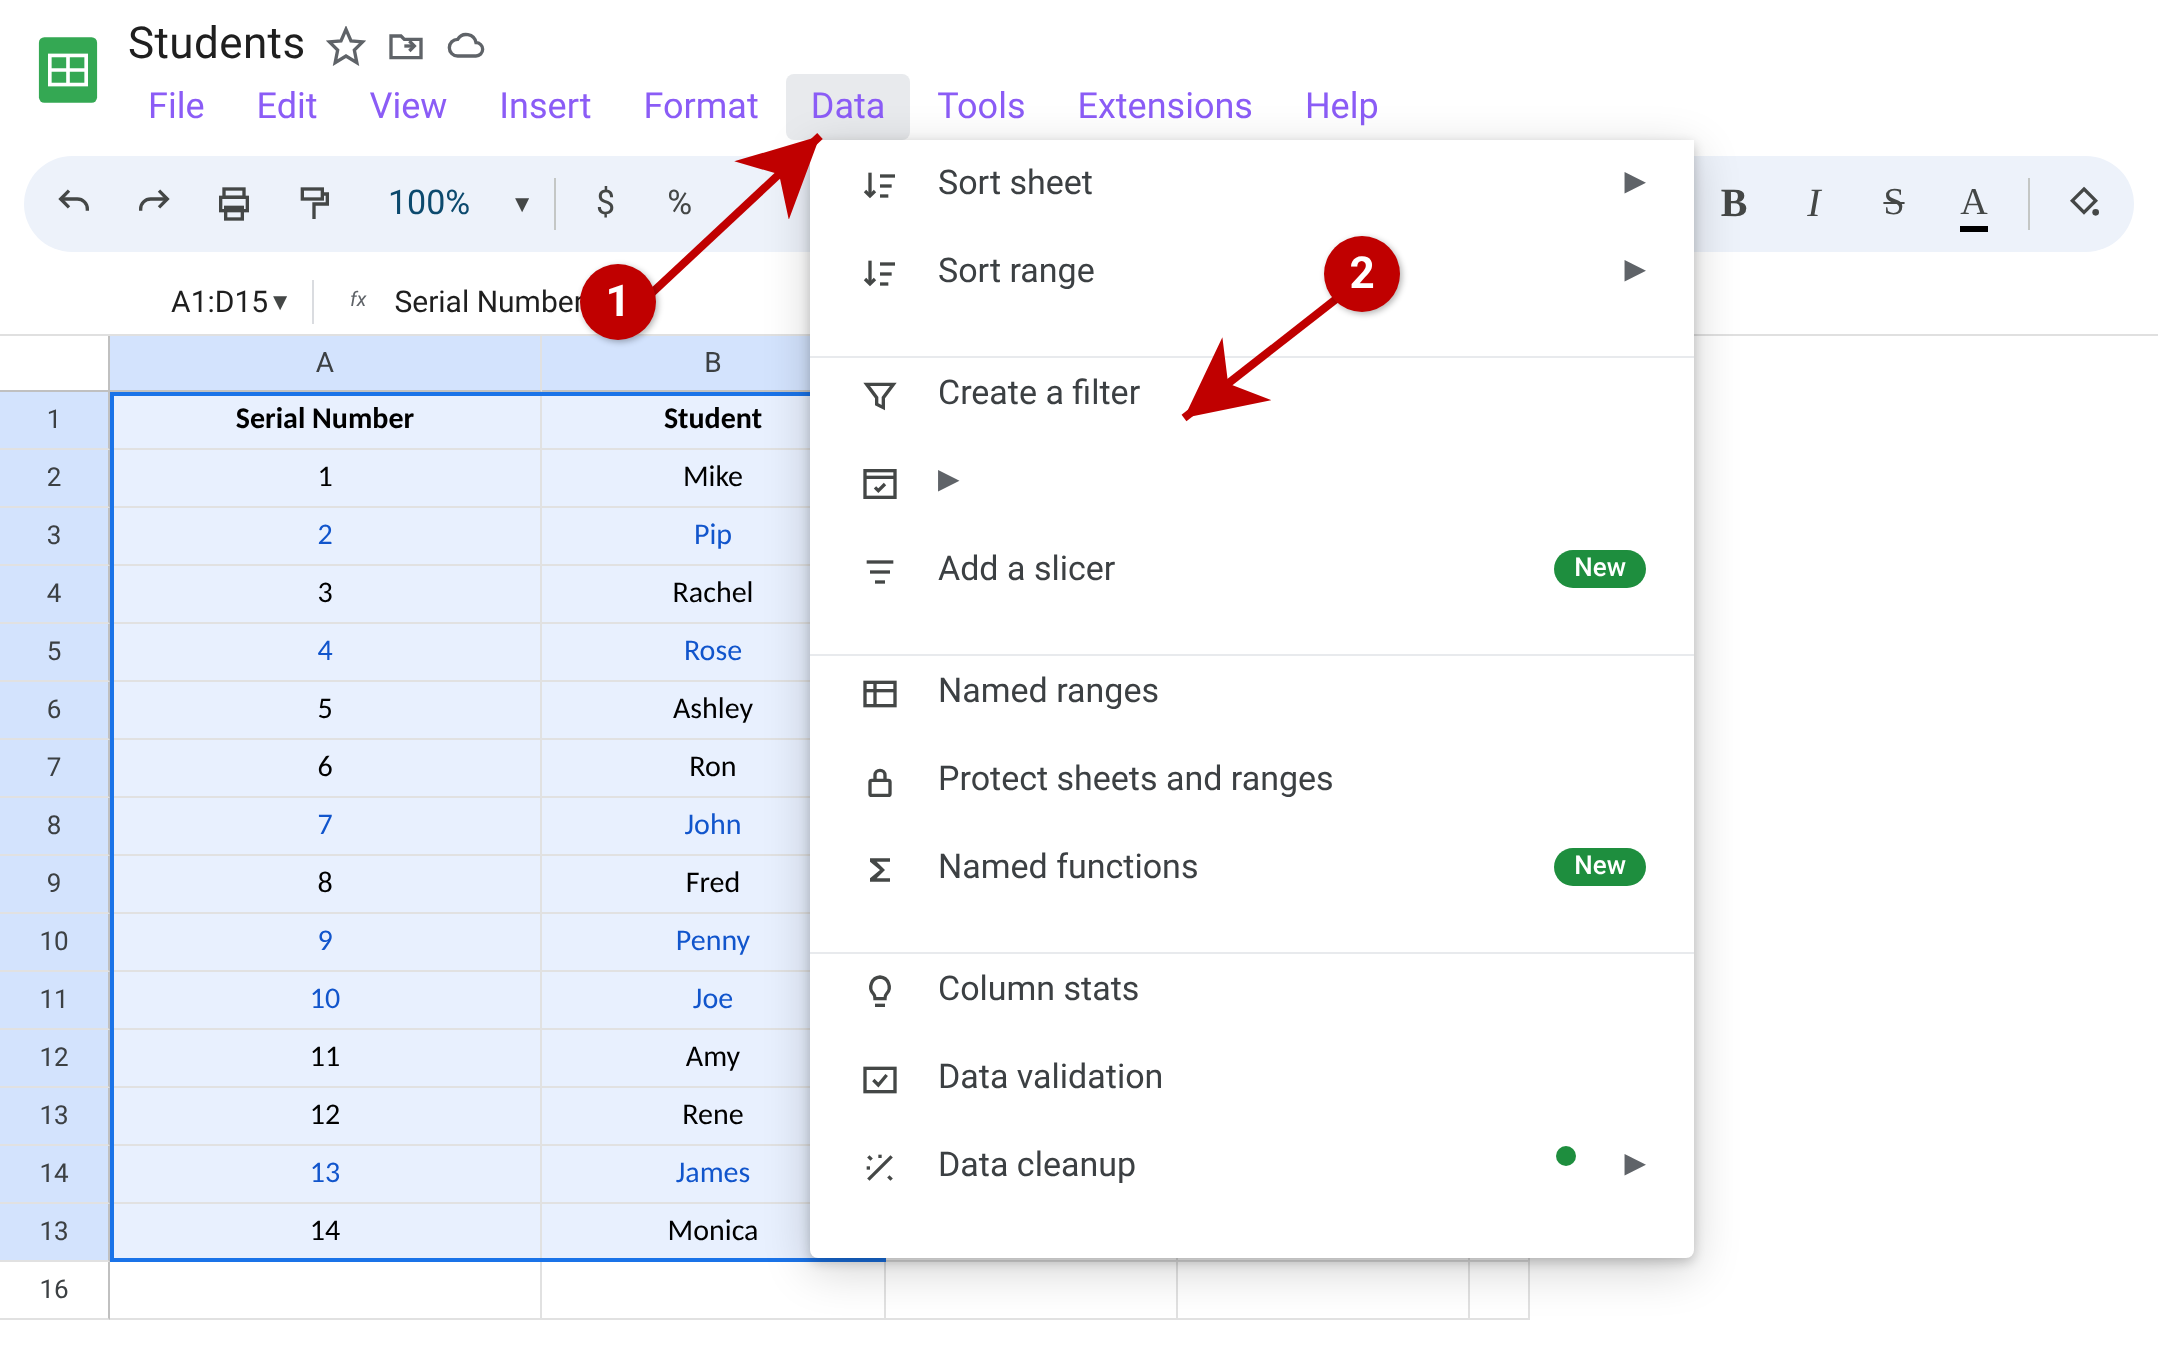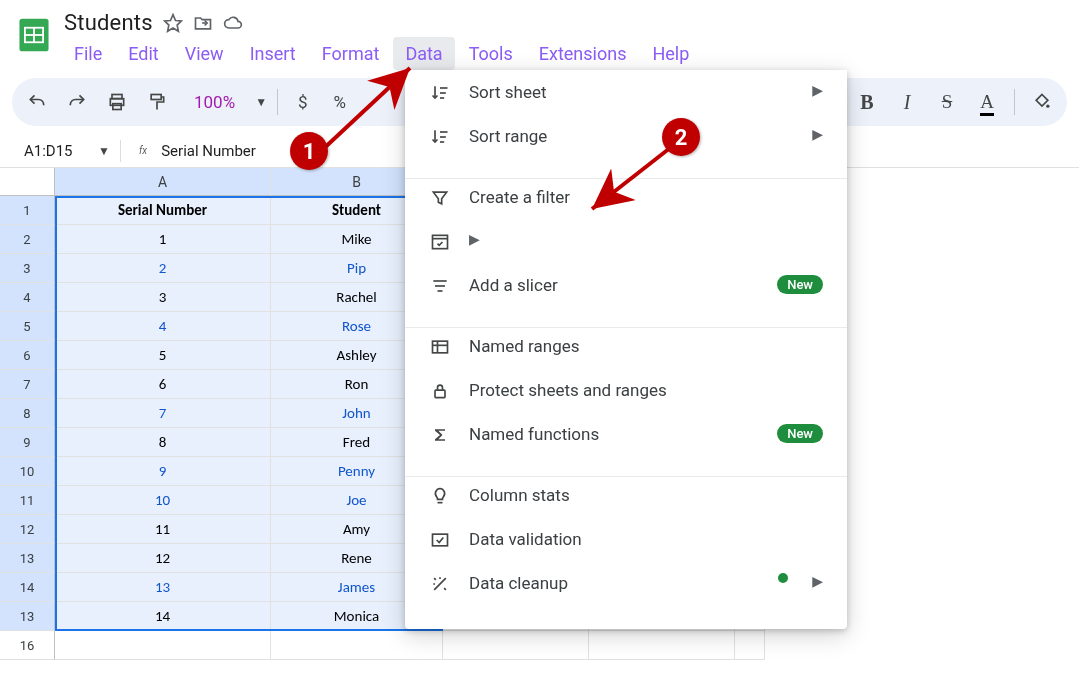--- a/index.html
+++ b/index.html
@@ -48,30 +48,30 @@
     height: 48px;
   }
   .tbtn {
     width: 34px; height: 34px; border-radius: 6px;
     display: flex; align-items: center; justify-content: center;
     color: #444746; font-size: 20px;
   }
   .tbtn.text { width: auto; padding: 0 10px; font-size: 17px; }
   .tbtn svg { width: 20px; height: 20px; }
   .sep { width: 1px; height: 26px; background: #c4c7c5; margin: 0 4px; }
-  .zoom { font-size: 17px; color: #a21caf; padding: 0 4px; }
+  .zoom { font-size: 17px; color: #0c4a6e; padding: 0 4px; }
   .chev { font-size: 12px; color: #444746; }
   .bold { font-weight: 700; font-family: Georgia, serif; font-size: 20px; }
   .italic { font-style: italic; font-family: Georgia, serif; font-size: 20px; }
   .strike { text-decoration: line-through; font-family: Georgia, serif; font-size: 19px; }
   .underA { position: relative; font-family: Georgia, serif; font-size: 19px; }
   .underA::after { content:""; position:absolute; left:0; right:0; bottom:-3px; height:3px; background:#000; }
   
   .fxrow { display:flex; align-items:center; height:34px; border-bottom:1px solid var(--border); margin-top:8px; }
-  .namebox { width:120px; display:flex; align-items:center; justify-content:space-between; padding:0 10px 0 24px; font-size:15px; color:#1f1f1f; }
+  .namebox { width:120px; display:flex; align-items:center; justify-content:flex-end; padding:0 10px 0 24px; font-size:15px; color:#1f1f1f;margin-left:36px; }
   .fxsep { width:1px; height:22px; background:#dadce0; }
   .fxlabel { font-style:italic; color:#5f6368; font-size:10px; padding:0 14px 0 18px; }
   .fxval { font-size:15px; color:#1f1f1f; }
   
   .grid { position: relative; display: flex; }
   .rowhdrs { display:flex; flex-direction:column; }
   .corner { width:55px; height:28px; background:#fff; border-right:1px solid #c0c0c0; border-bottom:1px solid #c0c0c0; }
   .rowhdr { width:55px; height:29px; display:flex; align-items:center; justify-content:center; font-size:13px; color:#3c4043; border-right:1px solid #c0c0c0; border-bottom:1px solid #e1e1e1; }
   .rowhdr.sel { background: var(--sel-blue); }
   .cols { display:flex; flex-direction:column; flex:1; }

